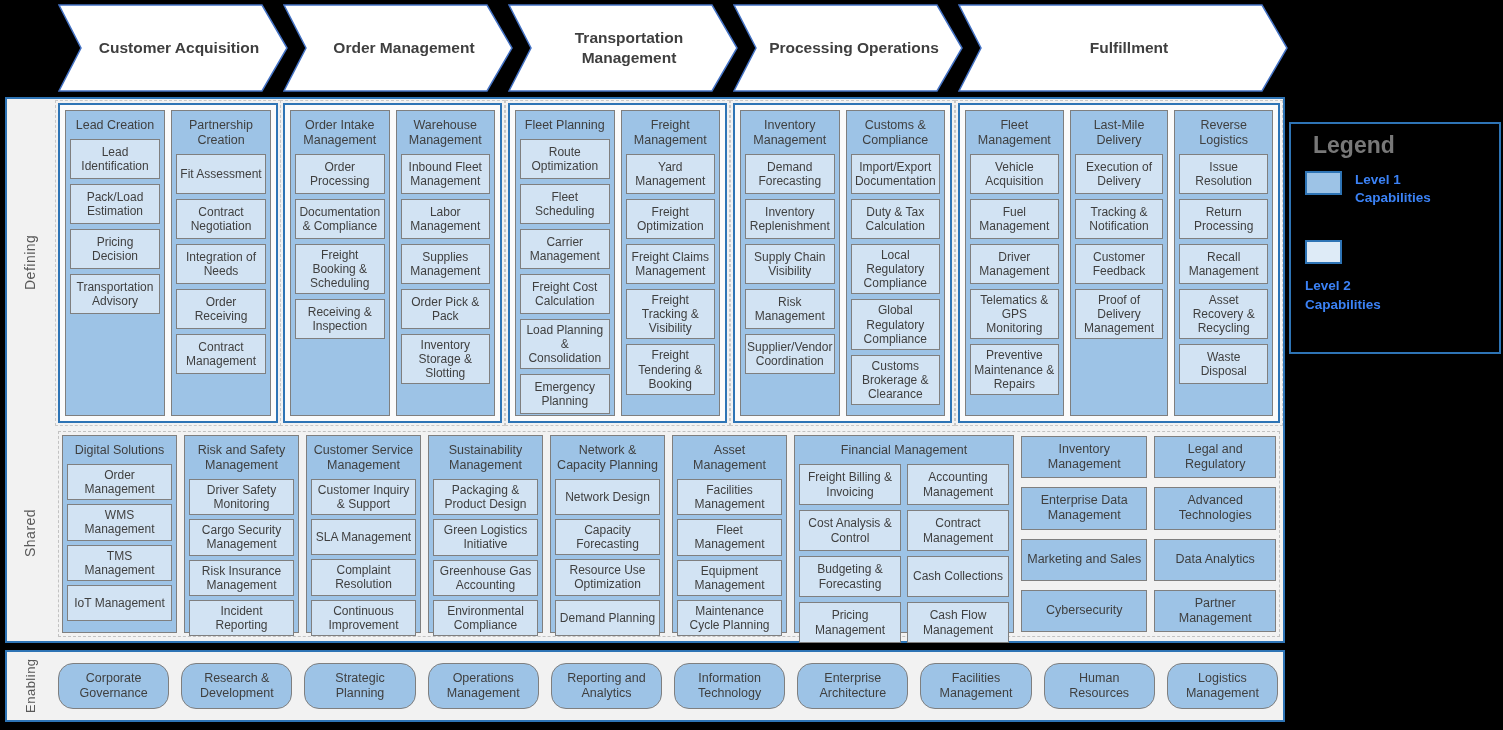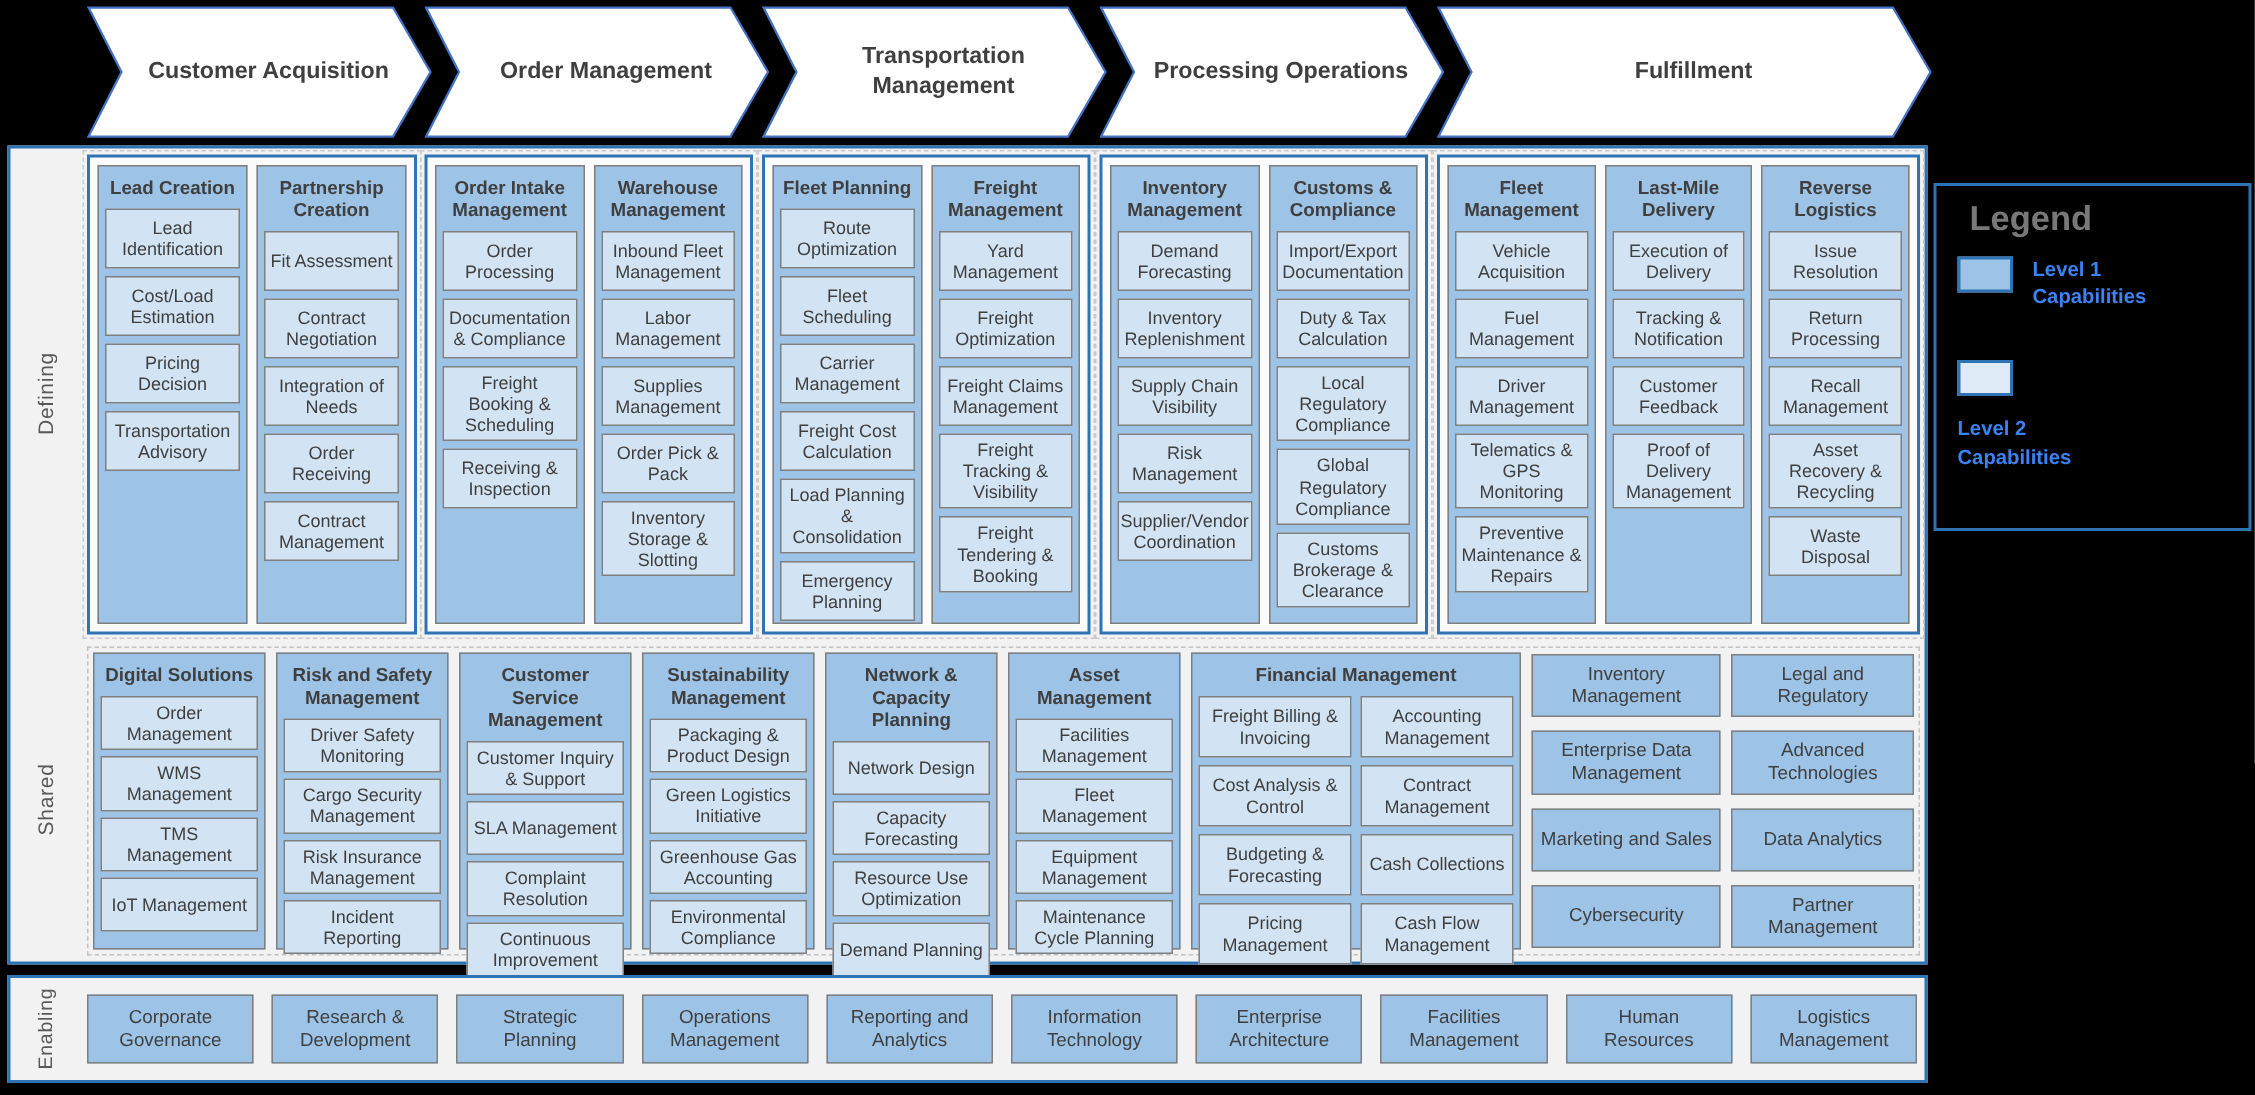--- a/index.html
+++ b/index.html
@@ -44,21 +44,20 @@
   #group-4 { left:951px; width:322px; }
 
   .l1 {
     flex:1; min-width:0; box-sizing:border-box;
     background:#9DC3E6; border:1px solid #7F7F7F;
     display:flex; flex-direction:column; padding:4px; gap:5px;
   }
   .l1-title {
     color:#3f3f3f; font-size:12.5px; text-align:center; line-height:1.2;
     padding:3px 1px 1px;
-    font-weight:bold;
   }
   .items { display:flex; flex-direction:column; gap:5px; flex:1; }
   .l2-box {
     box-sizing:border-box; background:#D2E3F3; border:1px solid #7F7F7F;
     min-height:40px; padding:3px 3px;
     display:flex; align-items:center; justify-content:center;
     text-align:center; color:#3f3f3f; font-size:12px; line-height:1.18;
   }
 
   
@@ -91,21 +90,21 @@
   
   #enabling-panel {
     position:absolute; left:5px; top:650px; width:1280px; height:72px;
     box-sizing:border-box; background:#F2F2F2; border:2px solid #2E74B5;
   }
   #enabling-label { left:13px; top:0; height:68px; width:20px; font-size:13px; }
   #enabling-row {
     position:absolute; left:51px; top:11px; width:1220px; height:46px;
     display:flex; gap:12px;
   }
-  #enabling-row .solo-box { flex:1; }
+  #enabling-row .solo-box { flex:1;border-radius:15px; }
 
   
   #legend {
     position:absolute; left:1289px; top:122px; width:212px; height:232px;
     box-sizing:border-box; border:2px solid #2E74B5; background:#000;
     padding:6px 10px;
   }
   #legend-title {
     color:#787878; font-size:23px; font-weight:bold; margin:2px 0 12px 12px;
   }
@@ -151,21 +150,21 @@
 <div id="main-panel">
 
   <div id="defining-label" class="band-label">Defining</div>
   <div id="shared-label" class="band-label">Shared</div>
 
   <div id="group-0" class="phase-group">
     <div class="l1">
       <div class="l1-title">Lead Creation</div>
       <div class="items">
           <div class="l2-box">Lead Identification</div>
-          <div class="l2-box">Cost/Load Estimation</div>
+          <div class="l2-box">Pack/Load Estimation</div>
           <div class="l2-box">Pricing Decision</div>
           <div class="l2-box">Transportation Advisory</div>
         </div>
     </div>
     <div class="l1">
       <div class="l1-title">Partnership Creation</div>
       <div class="items">
           <div class="l2-box">Fit Assessment</div>
           <div class="l2-box">Contract Negotiation</div>
           <div class="l2-box">Integration of Needs</div>

